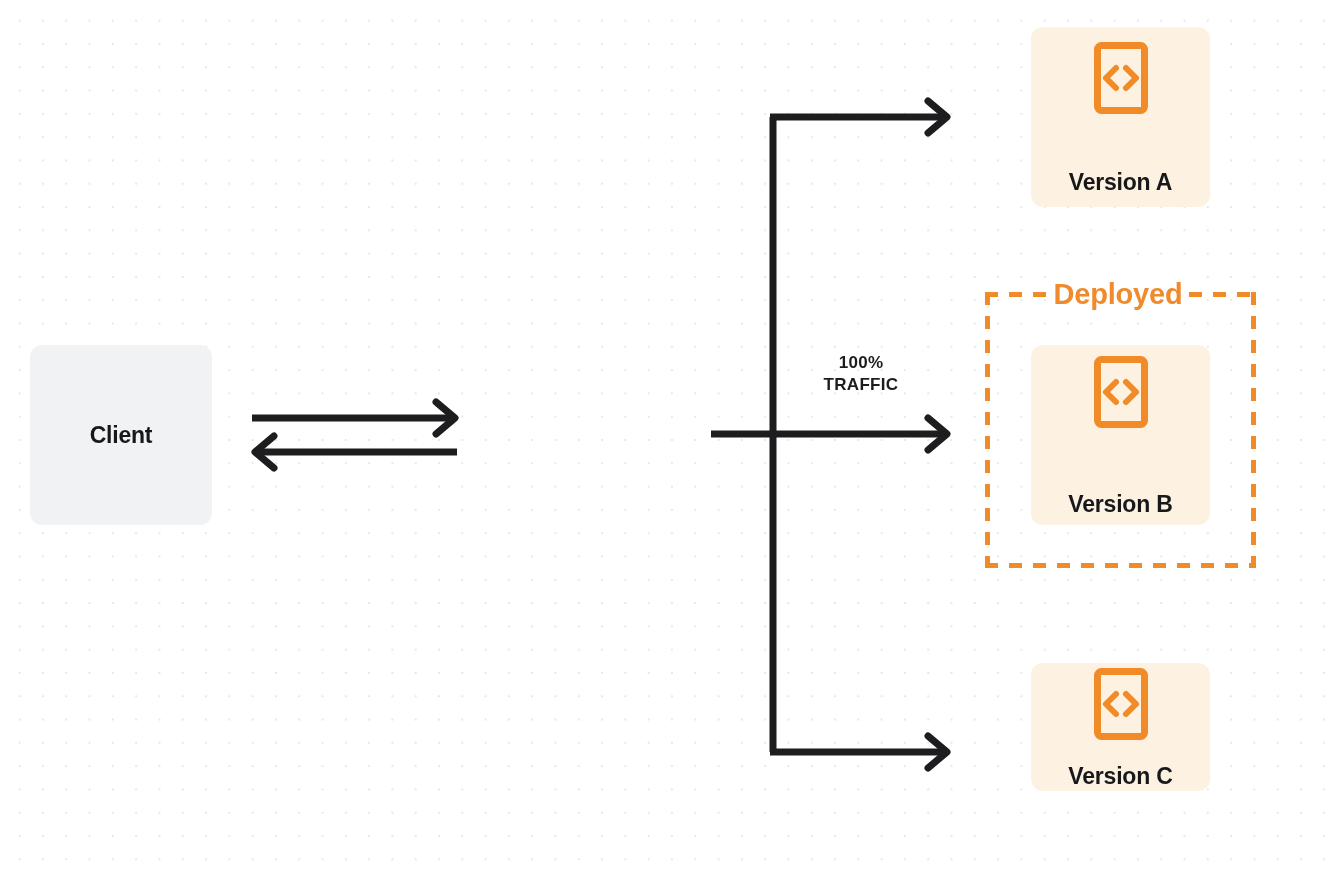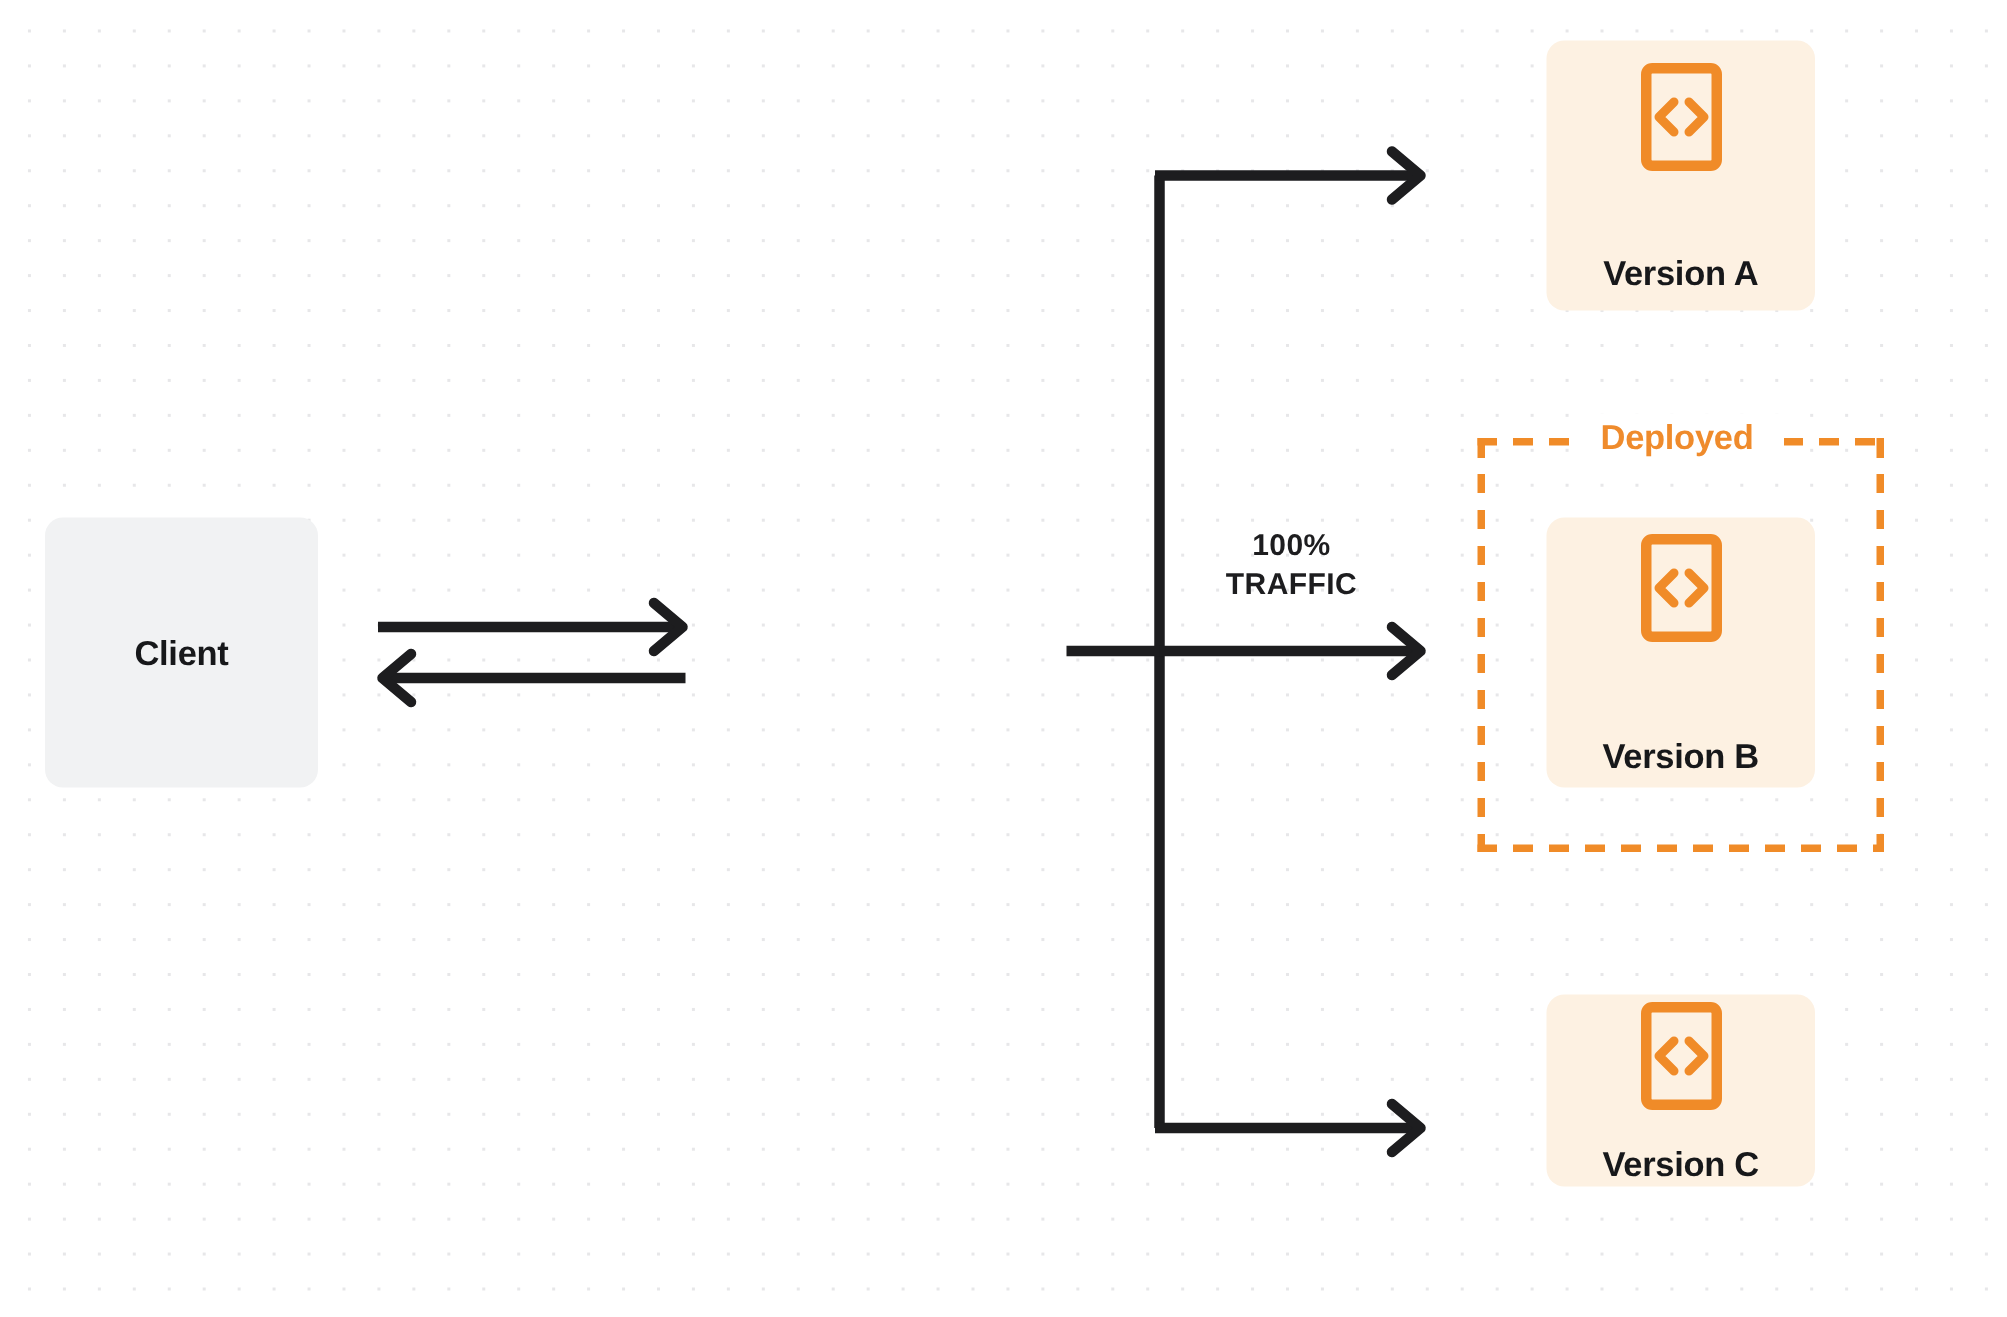--- a/index.html
+++ b/index.html
@@ -95,21 +95,21 @@
   #dash-bottom     { left: 0px;   top: 271px; width: 271px; }
   #dash-left       { left: 0px;   top: 0px;   height: 276px; }
   #dash-right      { left: 266px; top: 0px;   height: 276px; }
 
   #deployed-label {
     position: absolute;
     left: 62px;
     top: -16px;
     width: 142px;
     text-align: center;
-    font-size: 23px;
+    font-size: 29px;
     font-weight: 700;
     color: #ef8b2c;
     letter-spacing: -0.2px;
     line-height: 1;
     background: #ffffff;
     padding: 4px 0 3px 0;
   }
 
   
   #connectors {
@@ -125,21 +125,21 @@
   #traffic-label {
     position: absolute;
     left: 786px;
     top: 352px;
     width: 150px;
     text-align: center;
     line-height: 1.28;
   }
   #traffic-label span {
     display: block;
-    font-size: 20px;
+    font-size: 17px;
     font-weight: 700;
     color: #1d1d1f;
     letter-spacing: 0.3px;
   }
 </style>
 </head>
 <body>
 
 <div id="diagram-canvas">
 

